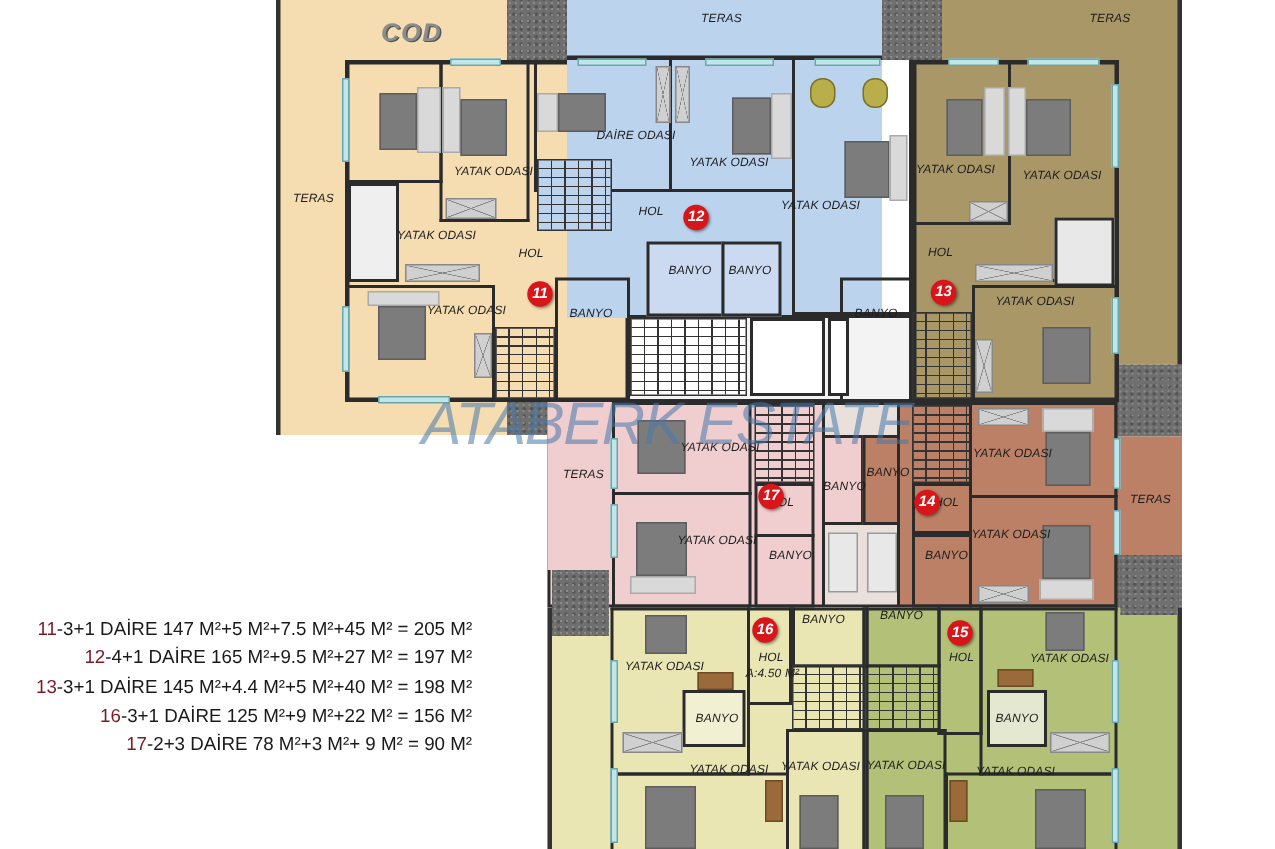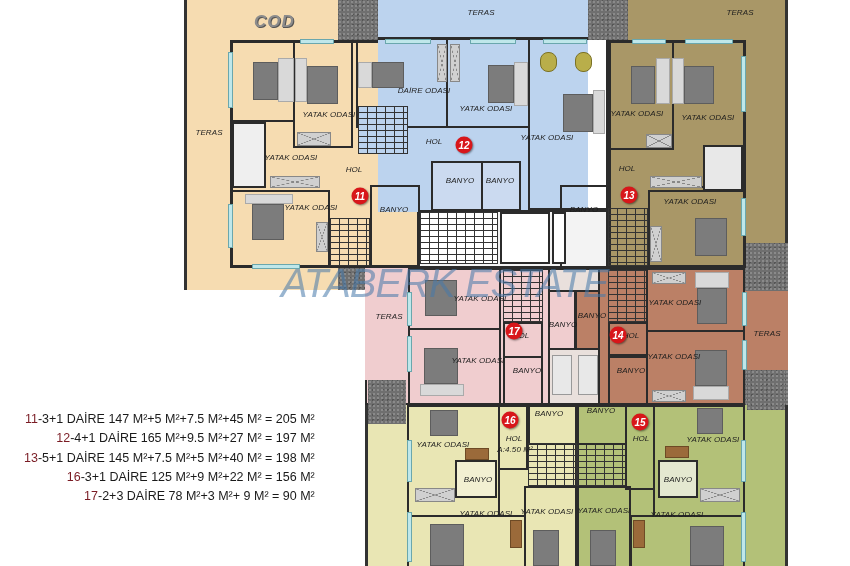--- a/index.html
+++ b/index.html
@@ -254,16 +254,16 @@
   <span class="lbl" style="left:601px;top:410px;">BANYO</span>
   <span class="lbl" style="left:678px;top:479px;">BANYO</span>
   <span class="badge" style="left:640px;top:422px;">15</span>
 
   <div class="wm-big">ATABERK ESTATE</div>
 </div>
 
 <div class="legend">
   <div class="legend-row"><span class="legend-num">11</span><span>-3+1 DAİRE  147 M²+5 M²+7.5 M²+45 M² = 205 M²</span></div>
   <div class="legend-row"><span class="legend-num">12</span><span>-4+1 DAİRE  165 M²+9.5 M²+27 M² = 197 M²</span></div>
-  <div class="legend-row"><span class="legend-num">13</span><span>-5+1 DAİRE  145 M²+7.5 M²+5 M²+40 M² = 198 M²</span></div>
+  <div class="legend-row"><span class="legend-num">13</span><span>-3+1 DAİRE  145 M²+4.4 M²+5 M²+40 M² = 198 M²</span></div>
   <div class="legend-row"><span class="legend-num">16</span><span>-3+1 DAİRE  125 M²+9 M²+22 M² = 156 M²</span></div>
   <div class="legend-row"><span class="legend-num">17</span><span>-2+3 DAİRE  78 M²+3 M²+ 9 M² =  90 M²</span></div>
 </div>
 
 </body></html>

